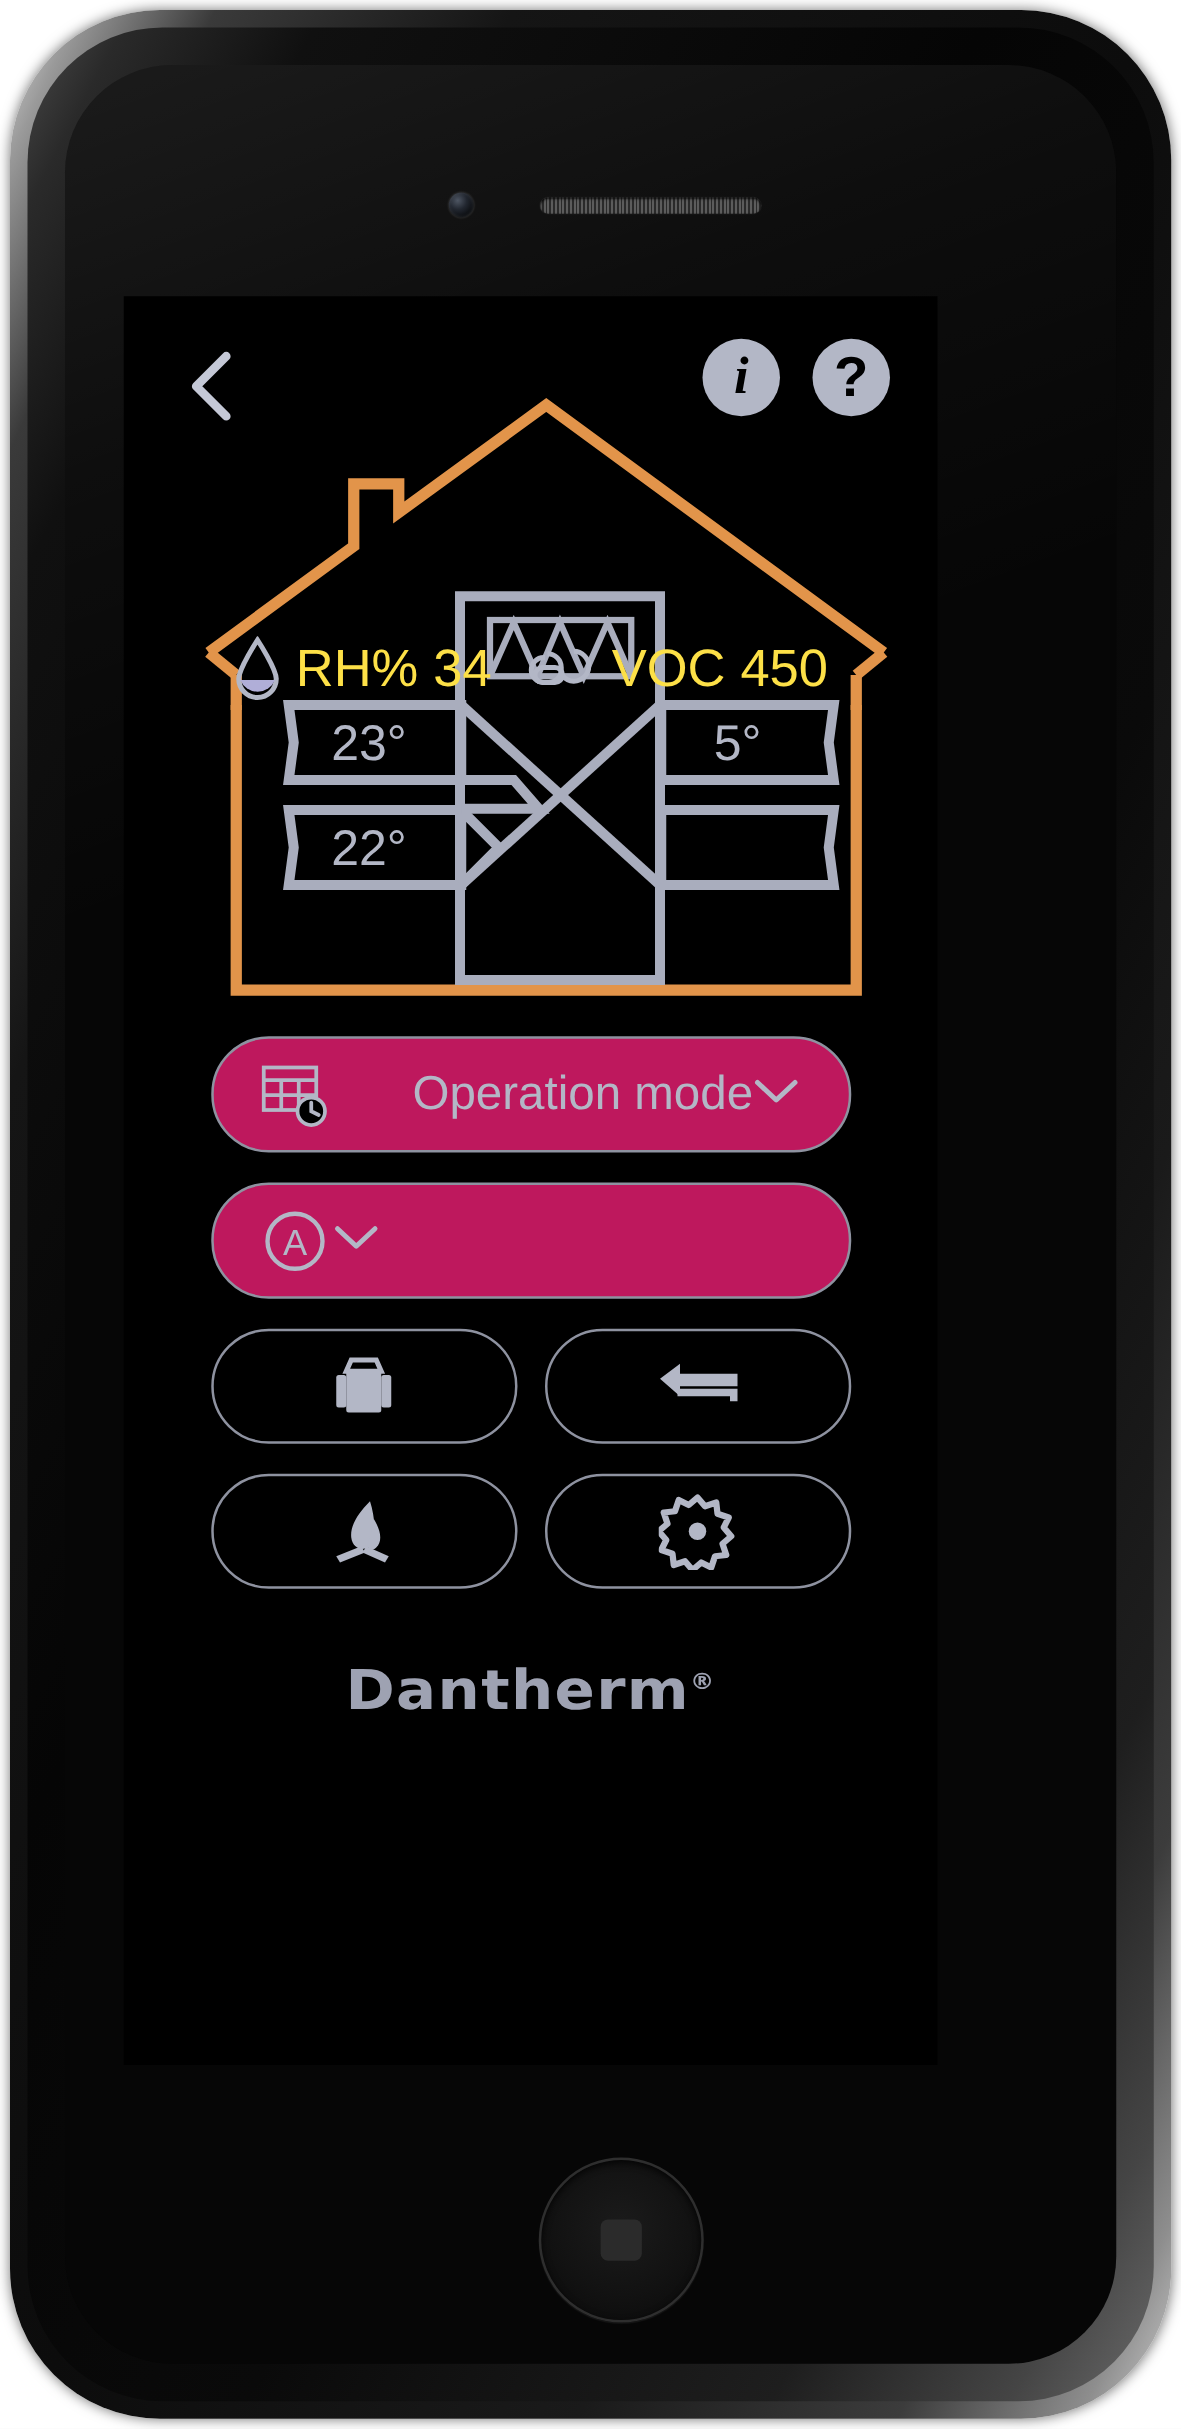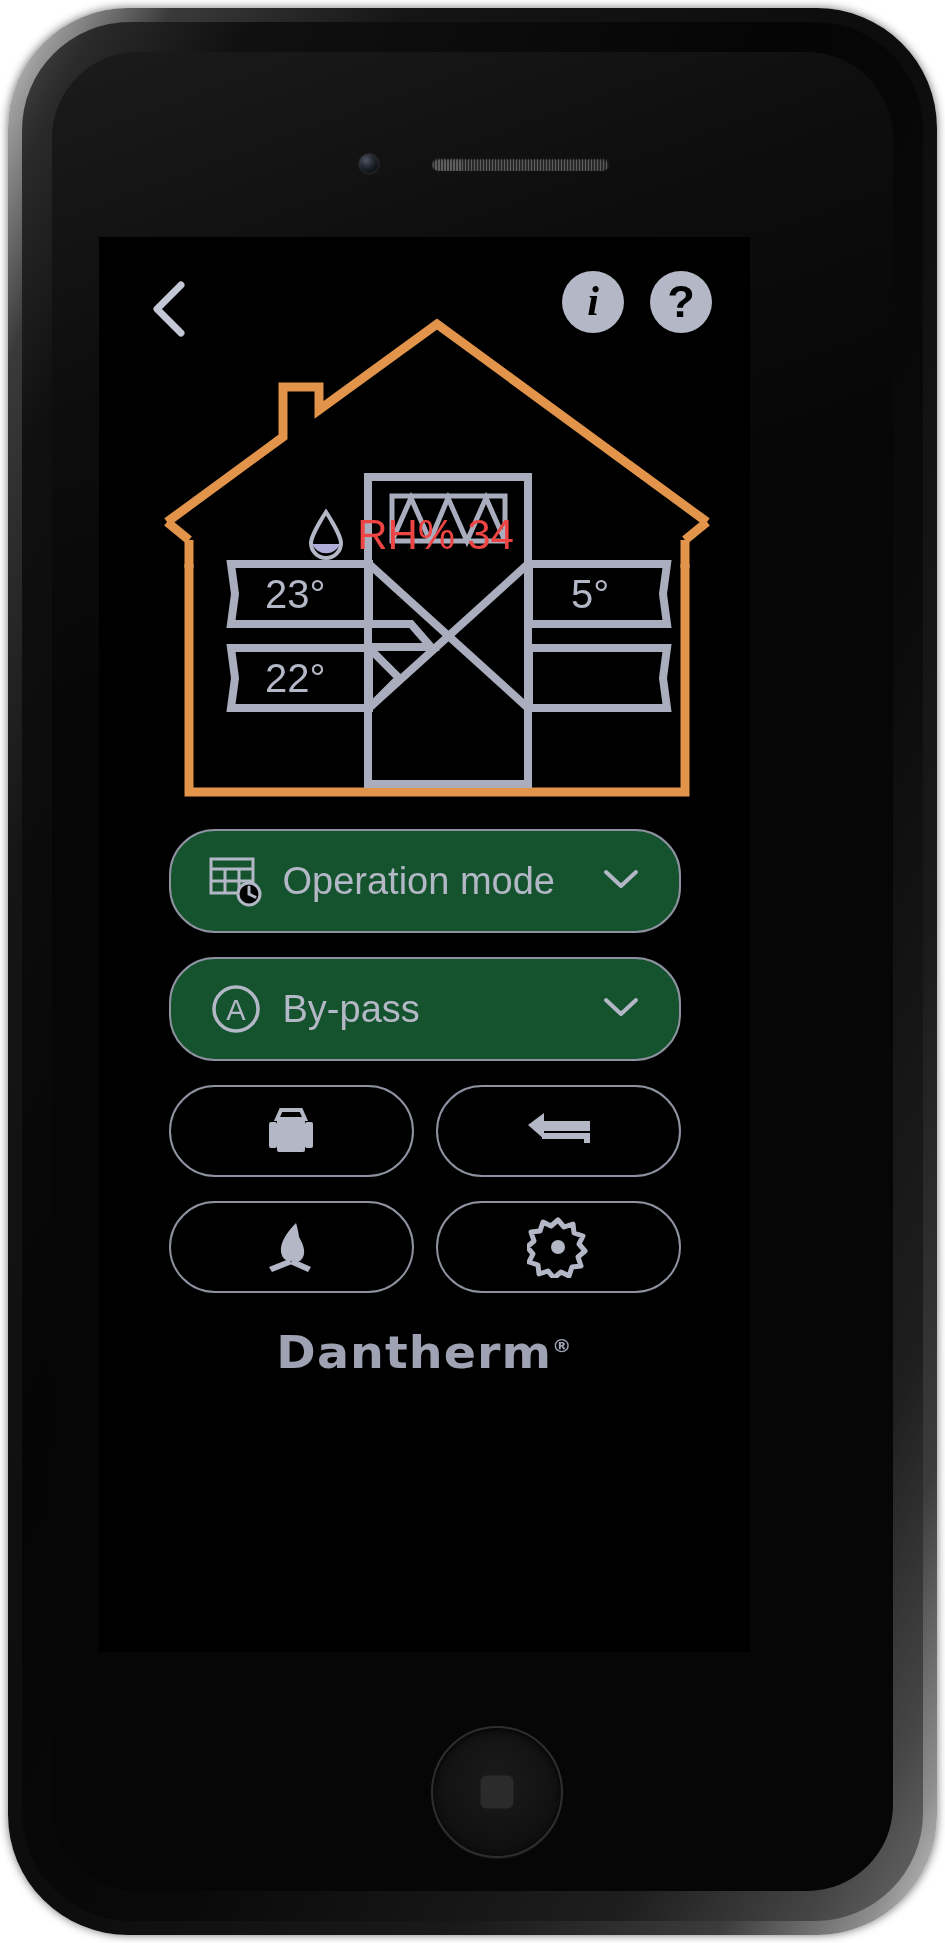--- a/index.html
+++ b/index.html
@@ -206,45 +206,46 @@
     justify-content: center;
     gap: 0px;
   }
   .sensor-group {
     display: flex;
     align-items: center;
     gap: 12px;
   }
   .sensor-text {
     font-size: 42px;
-    color: #ef4444;
+    color: #fde047;
     letter-spacing: 0px;
     white-space: nowrap;
   }
   .sensor-gap { width: 28px; }
 
   
   .controls {
     position: absolute;
     left: 0;
     top: 592px;
     width: 651px;
   }
   .pill {
     position: relative;
     box-sizing: border-box;
     margin: 0 auto 24px auto;
     width: 512px;
-    height: 104px;
+    height: 93px;
     border: 2px solid #8e92a0;
     border-radius: 46px;
     display: flex;
     align-items: center;
     cursor: pointer;
-    background: #14532d;
+    background: #be185d;
+    text-align: right;
   }
   .pill .pill-icon {
     width: 62px;
     margin-left: 34px;
     display: flex;
     align-items: center;
     justify-content: center;
     flex: 0 0 auto;
   }
   .pill .pill-label {
@@ -369,20 +370,29 @@
           <div class="sensor-row">
             <div class="sensor-group">
               <svg width="38" height="52" viewBox="0 0 38 52">
                 <path d="M19 3 C 19 3, 4 26, 4 34 A 15 15 0 0 0 34 34 C 34 26, 19 3, 19 3 Z" fill="none" stroke="#b3b7c6" stroke-width="4"></path>
                 <path d="M5.2 35 A 15 15 0 0 0 33 35 Z" fill="#b0aed8"></path>
               </svg>
               <span class="sensor-text">RH%</span>
               <span class="sensor-text">34</span>
             </div>
             <div class="sensor-gap"></div>
+            <div class="sensor-group">
+              <svg width="56" height="44" viewBox="0 0 56 44">
+                <path d="M38 8 a12 12 0 0 1 0 24 a12 12 0 0 1 -9 -4.6" fill="none" stroke="#b3b7c6" stroke-width="4"></path>
+                <path d="M17 10 a11 11 0 0 1 11 11 v2 a10 10 0 0 1 -10 10 h-4 a10 10 0 0 1 0 -20 h1" fill="none" stroke="#b3b7c6" stroke-width="4"></path>
+                <rect x="7" y="21" width="22" height="12" rx="6" fill="none" stroke="#b3b7c6" stroke-width="4"></rect>
+              </svg>
+              <span class="sensor-text">VOC</span>
+              <span class="sensor-text">450</span>
+            </div>
           </div>
 
           <div class="controls">
 
             <div class="pill">
               <span class="pill-icon">
                 <svg width="56" height="56" viewBox="0 0 56 56">
                   <rect x="3" y="6" width="42" height="34" fill="none" stroke="#b3b7c6" stroke-width="3"></rect>
                   <line x1="3" y1="16" x2="45" y2="16" stroke="#b3b7c6" stroke-width="3"></line>
                   <line x1="3" y1="28" x2="45" y2="28" stroke="#b3b7c6" stroke-width="3"></line>
@@ -401,21 +411,20 @@
             </div>
 
 
             <div class="pill">
               <span class="pill-icon">
                 <svg width="56" height="56" viewBox="0 0 56 56">
                   <circle cx="28" cy="28" r="22" fill="none" stroke="#b3b7c6" stroke-width="3.5"></circle>
                   <text x="28" y="39" text-anchor="middle" fill="#b3b7c6" font-family="Liberation Sans, sans-serif" font-size="29">A</text>
                 </svg>
               </span>
-              <span class="pill-label">By-pass</span>
               <span class="chevron">
                 <svg width="36" height="22" viewBox="0 0 36 22">
                   <polyline points="3,4 18,18 33,4" fill="none" stroke="#b3b7c6" stroke-width="4" stroke-linecap="round" stroke-linejoin="round"></polyline>
                 </svg>
               </span>
             </div>
 
             <div class="grid-row">
               <div class="square-pill">
                 <svg width="64" height="60" viewBox="0 0 64 60">

